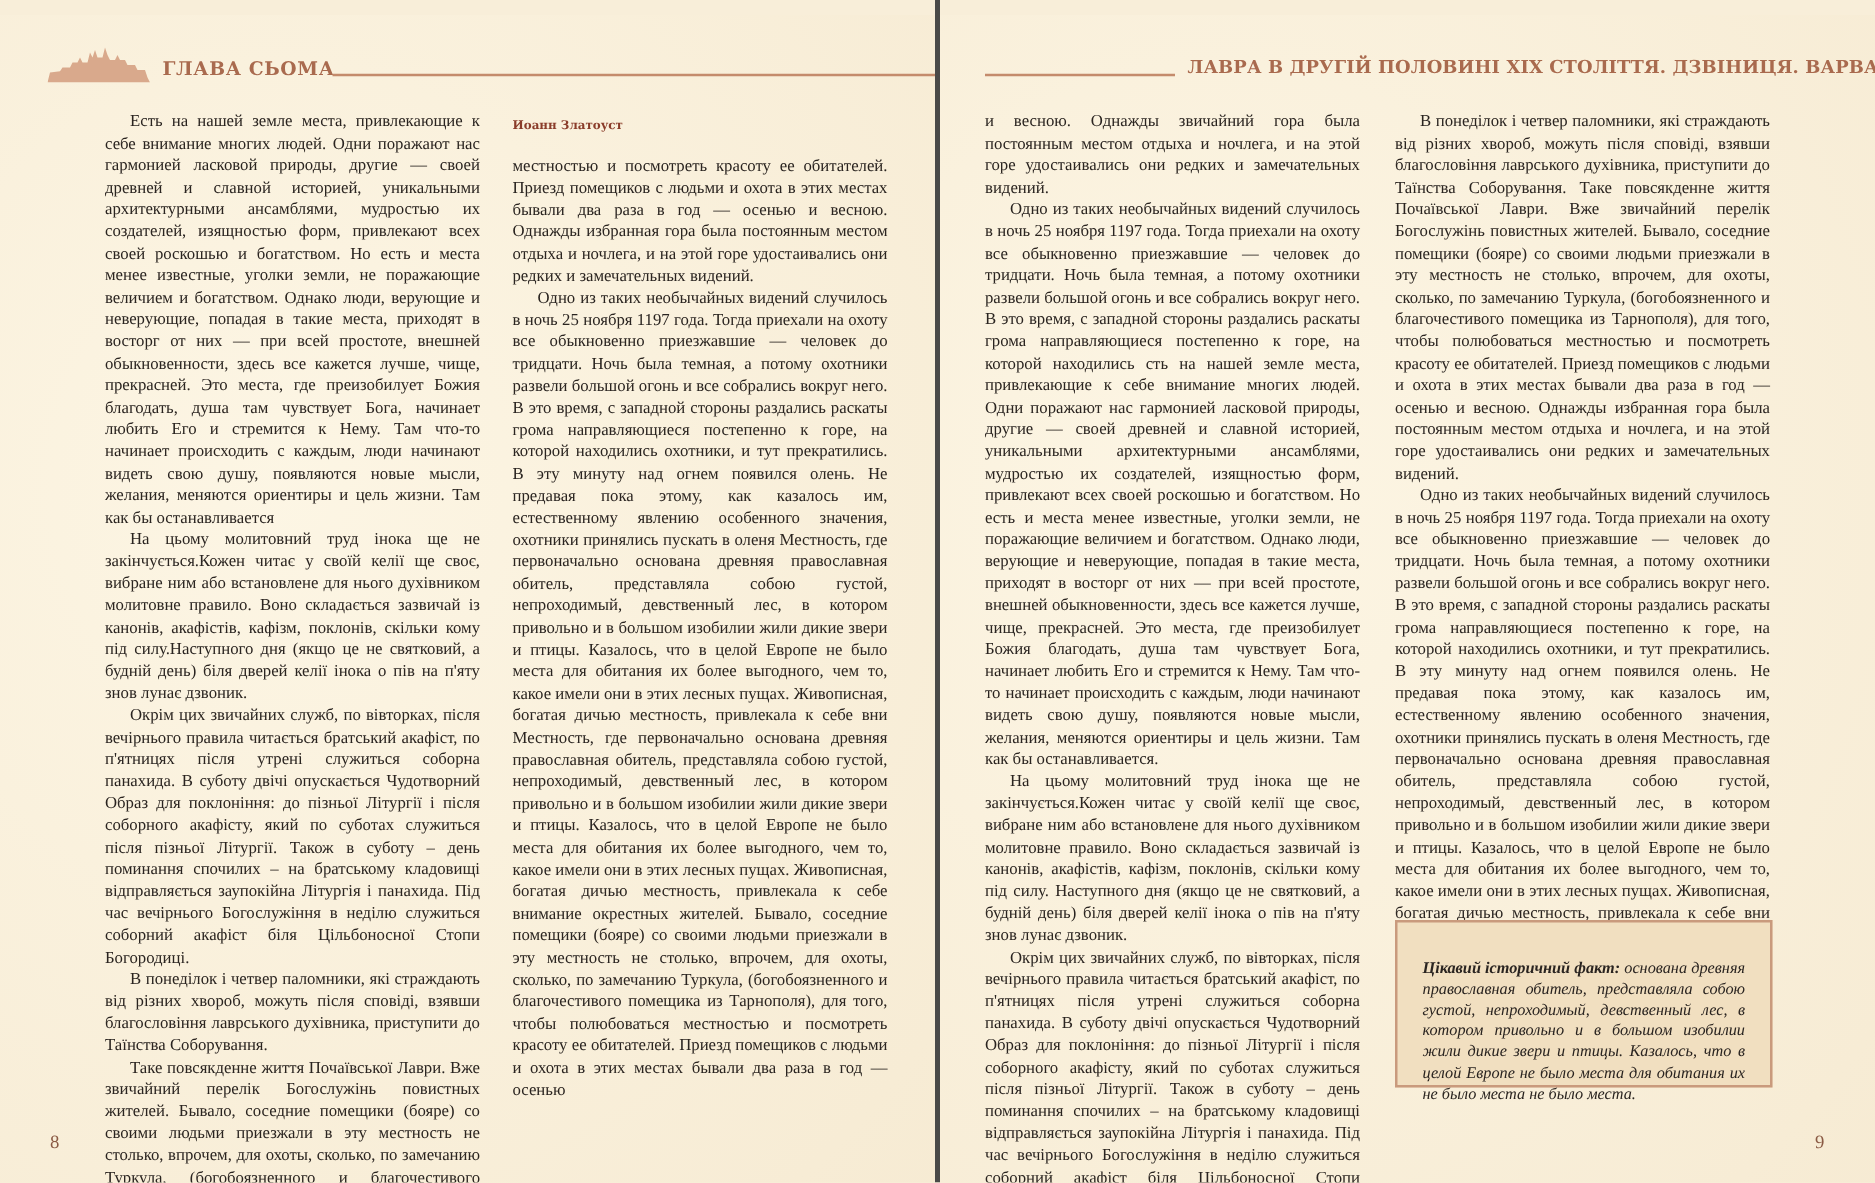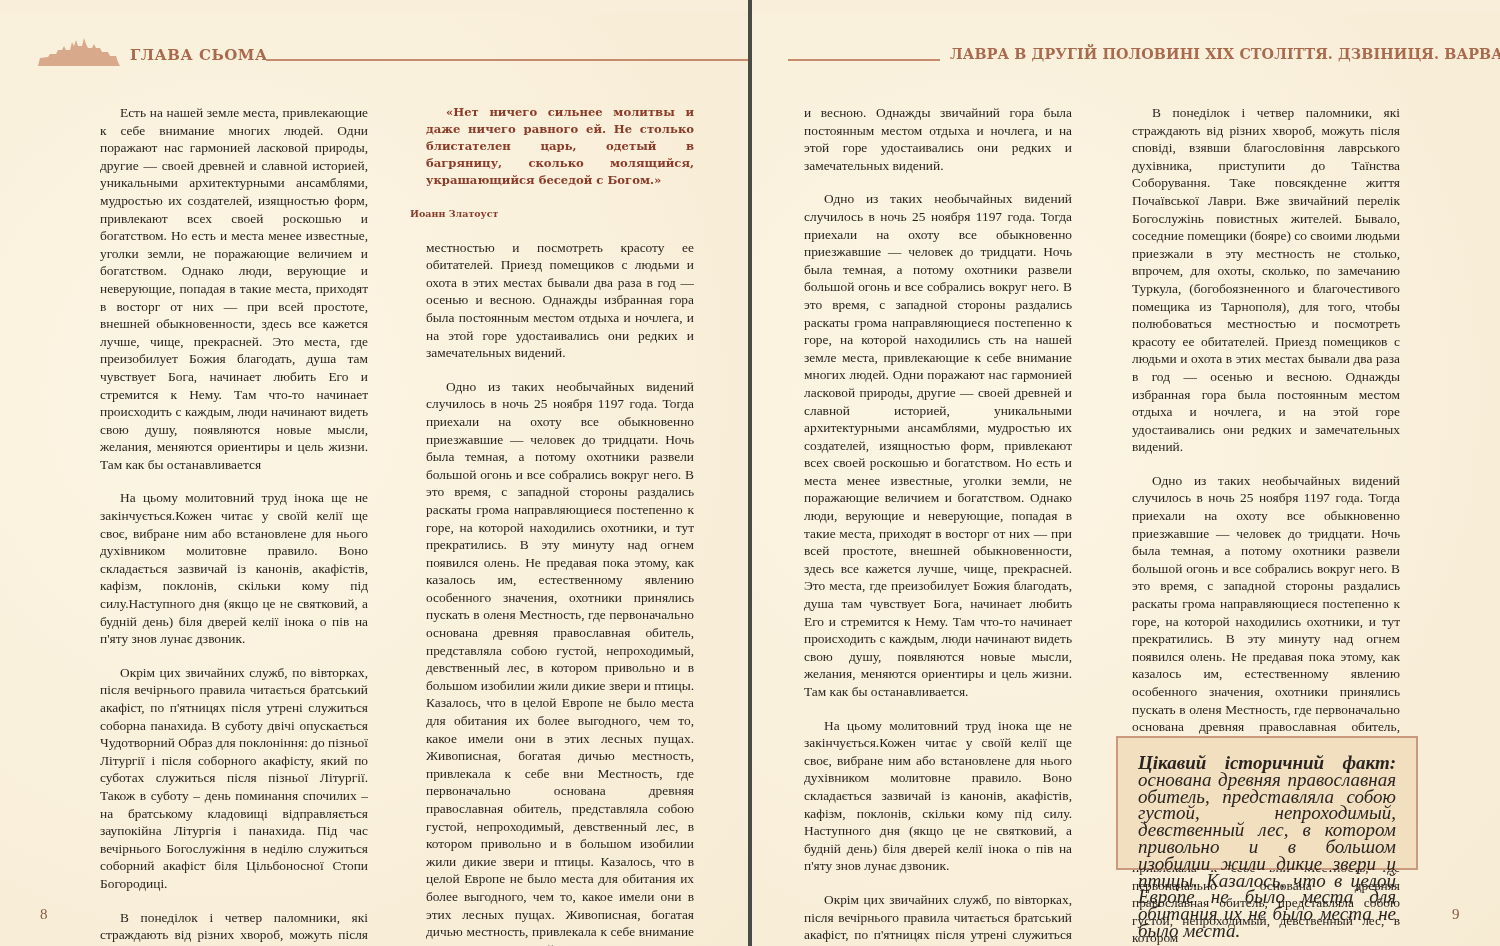--- a/index.html
+++ b/index.html
@@ -11,25 +11,25 @@
   .header{position:absolute;top:32px;height:24px;}
   .header-left{left:38px;width:710px;}
   .header-right{left:0;width:710px;}
   .logo{position:absolute;left:0;top:-8px;width:82px;height:30px;}
   .chapter{position:absolute;font-family:"DejaVu Serif",serif;font-weight:bold;font-size:15px;letter-spacing:.5px;color:#a96a4e;font-variant:small-caps;text-transform:uppercase;white-space:nowrap;}
   .header-left .chapter{left:92px;top:2px;}
   .header-left .rule{position:absolute;left:228px;right:0;top:15px;height:1.6px;background:#c48b6c;}
   .header-right .rule{position:absolute;left:36px;width:152px;top:15px;height:1.6px;background:#c48b6c;}
   .header-right .chapter{left:198px;top:2px;font-size:14.3px;letter-spacing:.1px;}
   .col{position:absolute;top:76px;width:300px;font-size:13.4px;line-height:17.6px;text-align:justify;hyphens:auto;}
-  .col p{margin:16px;text-indent:20px;}
+  .col p{margin:0;text-indent:20px;font-family:Liberation Serif, serif;}
   .col p.noindent{text-indent:0;}
   .quote{font-family:"DejaVu Serif",serif;font-weight:bold;font-size:11.6px;line-height:17px;color:#8a3c2a;text-align:justify;text-indent:20px;margin:0;}
   .quote-author{font-family:"DejaVu Serif",serif;font-weight:bold;font-size:9.5px;color:#8a3c2a;text-align:left;margin:4px 0 14px 0;}
-  .factbox{position:absolute;left:364px;top:724px;width:302px;height:134px;background:#f1dfc0;border:2px solid #c99a7d;box-sizing:border-box;padding:17px 20px 12px 20px;font-family:"Liberation Serif",serif;font-style:italic;font-size:19px;line-height:16.8px;text-align:justify;}
+  .factbox{position:absolute;left:364px;top:724px;width:302px;height:134px;background:#f1dfc0;border:2px solid #c99a7d;box-sizing:border-box;padding:28px 20px 12px 20px;font-family:"Liberation Serif",serif;font-style:italic;font-size:13px;line-height:16.8px;text-align:justify;}
   .factbox b{font-weight:bold;}
   .pagenum{position:absolute;top:894px;font-size:15px;color:#8a5a44;}
 </style>
 </head>
 <body>
 
 <div class="page left">
   <div class="header header-left">
     <svg class="logo" viewBox="0 0 82 30">
       <path fill="#d9a98c" d="M0 30 L2 22 L10 21 L12 18 L18 18 L20 14 L24 14 L26 10 L28 14 L32 14 L34 6 L36 10 L38 4 L40 10 L44 10 L46 2 L48 8 L50 12 L54 12 L56 8 L58 12 L62 12 L64 16 L70 16 L72 20 L78 20 L80 26 L82 30 Z"></path>
@@ -40,21 +40,20 @@
 
   <div class="col" style="left:84px;">
     <p>Есть на нашей земле места, привлекающие к себе внимание многих людей. Одни поражают нас гармонией ласковой природы, другие — своей древней и славной историей, уникальными архитектурными ансамблями, мудростью их создателей, изящностью форм, привлекают всех своей роскошью и богатством. Но есть и места менее известные, уголки земли, не поражающие величием и богатством. Однако люди, верующие и неверующие, попадая в такие места, приходят в восторг от них — при всей простоте, внешней обыкновенности, здесь все кажется лучше, чище, прекрасней. Это места, где преизобилует Божия благодать, душа там чувствует Бога, начинает любить Его и стремится к Нему. Там что-то начинает происходить с каждым, люди начинают видеть свою душу, появляются новые мысли, желания, меняются ориентиры и цель жизни. Там как бы останавливается</p>
     <p>На цьому молитовний труд інока ще не закінчується.Кожен читає у своїй келії ще своє, вибране ним або встановлене для нього духівником молитовне правило. Воно складається зазвичай із канонів, акафістів, кафізм, поклонів, скільки кому під силу.Наступного дня (якщо це не святковий, а будній день) біля дверей келії інока о пів на п'яту знов лунає дзвоник.</p>
     <p>Окрім цих звичайних служб, по вівторках, після вечірнього правила читається братський акафіст, по п'ятницях після утрені служиться соборна панахида. В суботу двічі опускається Чудотворний Образ для поклоніння: до пізньої Літургії і після соборного акафісту, який по суботах служиться після пізньої Літургії. Також в суботу – день поминання спочилих – на братському кладовищі відправляється заупокійна Літургія і панахида. Під час вечірнього Богослужіння в неділю служиться соборний акафіст біля Цільбоносної Стопи Богородиці.</p>
     <p>В понеділок і четвер паломники, які страждають від різних хвороб, можуть після сповіді, взявши благословіння лаврського духівника, приступити до Таїнства Соборування.</p>
     <p>Таке повсякденне життя Почаївської Лаври. Вже звичайний перелік Богослужінь повистных жителей. Бывало, соседние помещики (бояре) со своими людьми приезжали в эту местность не столько, впрочем, для охоты, сколько, по замечанию Туркула, (богобоязненного и благочестивого помещика из Тарнополя), для того, чтобы полюбоваться</p>
   </div>
 
   <div class="col" style="left:410px;">
-    <p class="quote">«Нет ничего сильнее молитвы и даже ничего равного ей. Не столько блистателен царь, одетый в багряницу, сколько молящийся, украшающийся беседой с Богом.»</p>
     <div class="quote-author">Иоанн Златоуст</div>
     <p class="noindent">местностью и посмотреть красоту ее обитателей. Приезд помещиков с людьми и охота в этих местах бывали два раза в год — осенью и весною. Однажды избранная гора была постоянным местом отдыха и ночлега, и на этой горе удостаивались они редких и замечательных видений.</p>
     <p>Одно из таких необычайных видений случилось в ночь 25 ноября 1197 года. Тогда приехали на охоту все обыкновенно приезжавшие — человек до тридцати. Ночь была темная, а потому охотники развели большой огонь и все собрались вокруг него. В это время, с западной стороны раздались раскаты грома направляющиеся постепенно к горе, на которой находились охотники, и тут прекратились. В эту минуту над огнем появился олень. Не предавая пока этому, как казалось им, естественному явлению особенного значения, охотники принялись пускать в оленя Местность, где первоначально основана древняя православная обитель, представляла собою густой, непроходимый, девственный лес, в котором привольно и в большом изобилии жили дикие звери и птицы. Казалось, что в целой Европе не было места для обитания их более выгодного, чем то, какое имели они в этих лесных пущах. Живописная, богатая дичью местность, привлекала к себе вни Местность, где первоначально основана древняя православная обитель, представляла собою густой, непроходимый, девственный лес, в котором привольно и в большом изобилии жили дикие звери и птицы. Казалось, что в целой Европе не было места для обитания их более выгодного, чем то, какое имели они в этих лесных пущах. Живописная, богатая дичью местность, привлекала к себе внимание окрестных жителей. Бывало, соседние помещики (бояре) со своими людьми приезжали в эту местность не столько, впрочем, для охоты, сколько, по замечанию Туркула, (богобоязненного и благочестивого помещика из Тарнополя), для того, чтобы полюбоваться местностью и посмотреть красоту ее обитателей. Приезд помещиков с людьми и охота в этих местах бывали два раза в год — осенью</p>
   </div>
 
   <div class="pagenum" style="left:40px;">8</div>
 </div>
 
 <div class="spine"></div>
 

